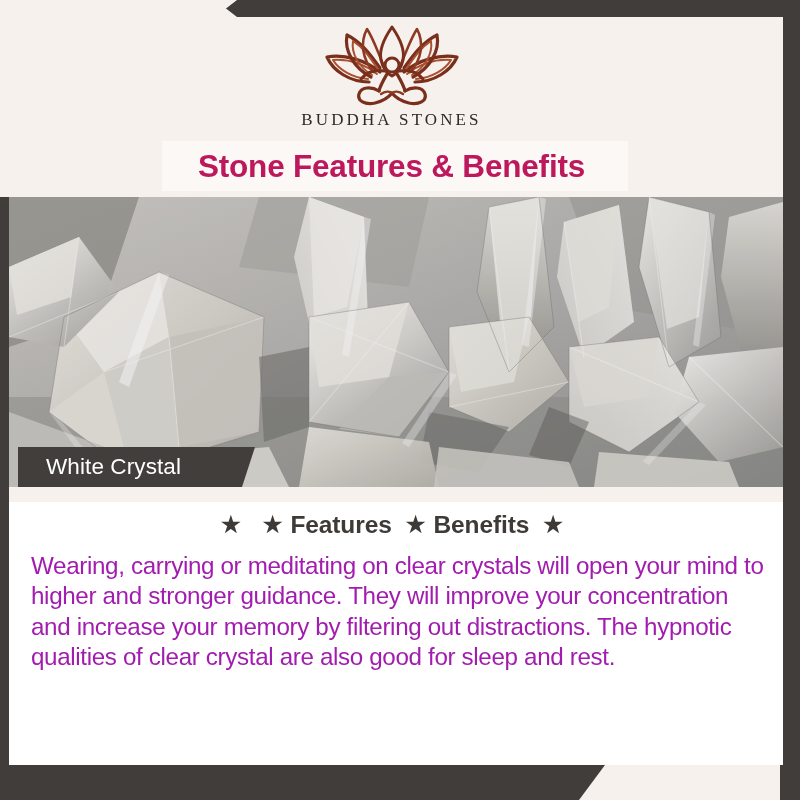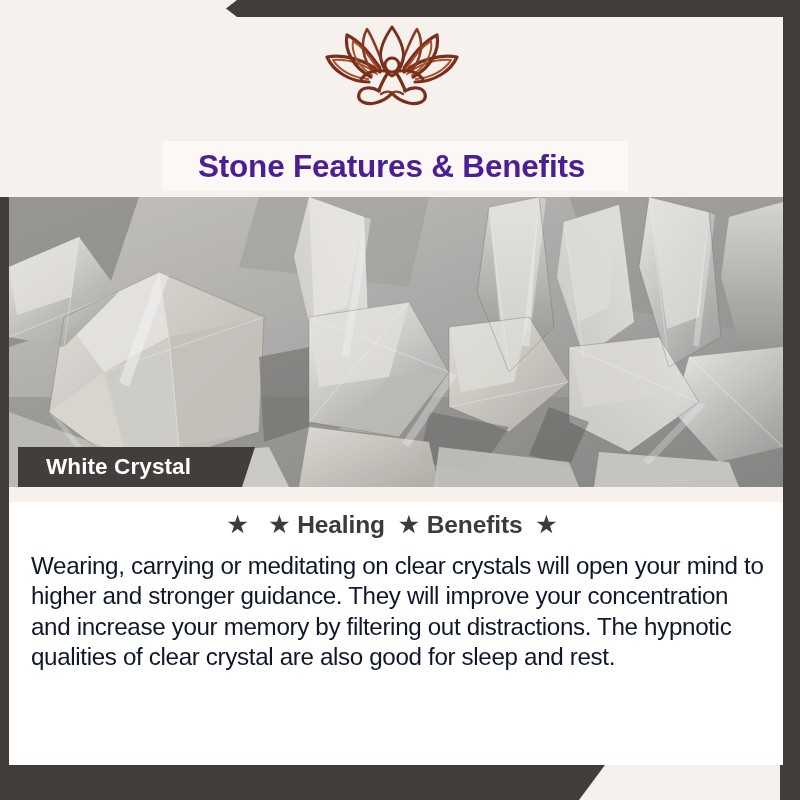--- a/index.html
+++ b/index.html
@@ -63,21 +63,21 @@
   }
 
   
   #title-band{
     position:absolute; top:141px; left:162px; width:466px; height:50px;
     background:#fbf8f5;
   }
   #title-text{
     position:absolute; top:141px; left:0; width:783px; height:50px;
     display:flex; align-items:center; justify-content:center;
-    font-size:31.5px; font-weight:bold; color:#4c1d95;
+    font-size:31.5px; font-weight:bold; color:#be185d;
     letter-spacing:-0.2px;
     white-space:nowrap;
   }
 
   
   #photo{
     position:absolute; top:197px; left:9px; width:774px; height:290px;
     overflow:hidden;
     background:#b9b6b2;
   }
@@ -86,21 +86,21 @@
   
   #caption-tag{
     position:absolute; left:9px; bottom:0;
     height:40px; width:237px;
     background:#413e3b;
     clip-path:polygon(0 0, 100% 0, calc(100% - 13px) 100%, 0 100%);
     display:flex; align-items:center;
   }
   #caption-text{
     margin-left:28px;
-    color:#ffffff; font-size:22.5px; font-weight:bold;
+    color:#ffffff; font-size:22.5px; font-weight:normal;
     letter-spacing:0.1px;
   }
 
   
   #content{
     position:absolute; top:487px; left:9px; width:774px; height:278px;
     background:#ffffff;
   }
   #content-top-tint{
     position:absolute; top:0; left:0; width:100%; height:15px;
@@ -116,21 +116,21 @@
   }
   .benefit{ display:inline-flex; align-items:center; }
   .benefit .star{
     font-size:22px; line-height:1; margin-right:8px; color:#3d3a37;
   }
   .benefit .blabel{ letter-spacing:-0.1px; }
   .benefit + .benefit{ margin-left:14px; }
 
   #body-copy{
     position:absolute; top:64px; left:22px; width:736px;
-    font-size:24.2px; line-height:1.25; color:#0f172a;
+    font-size:24.2px; line-height:1.25; color:#a21caf;
     font-weight:500;
     text-align:left;
     letter-spacing:-0.35px;
   }
 </style>
 </head>
 <body>
 
 <div id="poster">
 
@@ -171,20 +171,21 @@
 
           <path d="M70 50 C66 57 63 62 62 67" stroke="#7a2f1d" stroke-width="3.2"></path>
           <path d="M80 50 C84 57 87 62 88 67" stroke="#7a2f1d" stroke-width="3.2"></path>
 
           <path d="M62 67 C54 62 44 63 42 70 C40 77 48 81 58 79 C66 77 72 73 75 69
                    C78 73 84 77 92 79 C102 81 110 77 108 70 C106 63 96 62 88 67" stroke="#7a2f1d" stroke-width="3.2"></path>
 
           <path d="M64 70 C68 67 73 67 75 69 C77 67 82 67 86 70" stroke="#8c3a22" stroke-width="2.4"></path>
         </g>
       </svg>
+      <div id="logo-word">BUDDHA STONES</div>
     </div>
 
     <div id="title-band"></div>
     <div id="title-text">Stone Features &amp; Benefits</div>
   </div>
 
   <div id="photo">
     <svg viewBox="0 0 774 290" preserveAspectRatio="none">
       <defs>
         <linearGradient id="bgq" x1="0" y1="0" x2="1" y2="1">
@@ -307,21 +308,21 @@
 
   <div id="content">
     <div id="content-top-tint"></div>
 
     <div id="benefits">
       <span class="benefit">
         <span class="star">★</span>
       </span>
       <span class="benefit">
         <span class="star">★</span>
-        <span class="blabel">Healing</span>
+        <span class="blabel">Features</span>
       </span>
       <span class="benefit">
         <span class="star">★</span>
         <span class="blabel">Benefits</span>
       </span>
       <span class="benefit">
         <span class="star">★</span>
       </span>
     </div>
 

